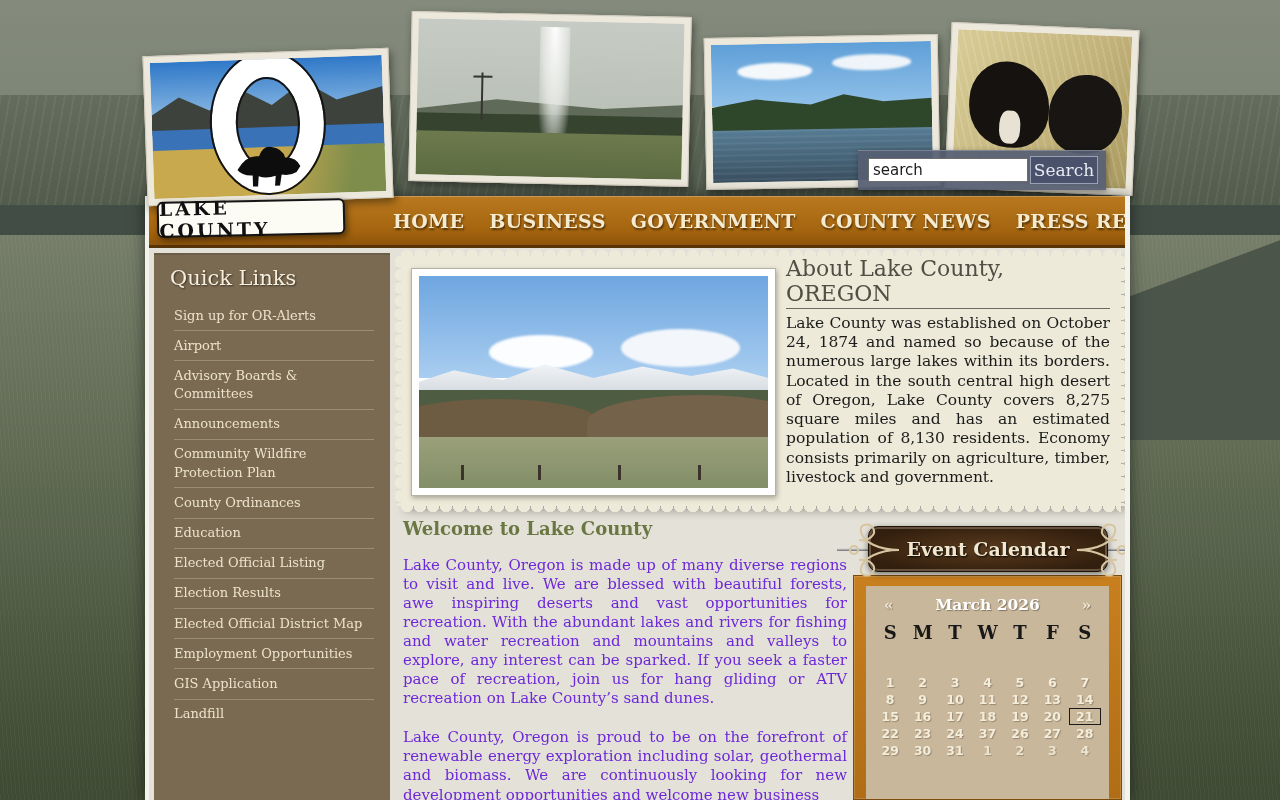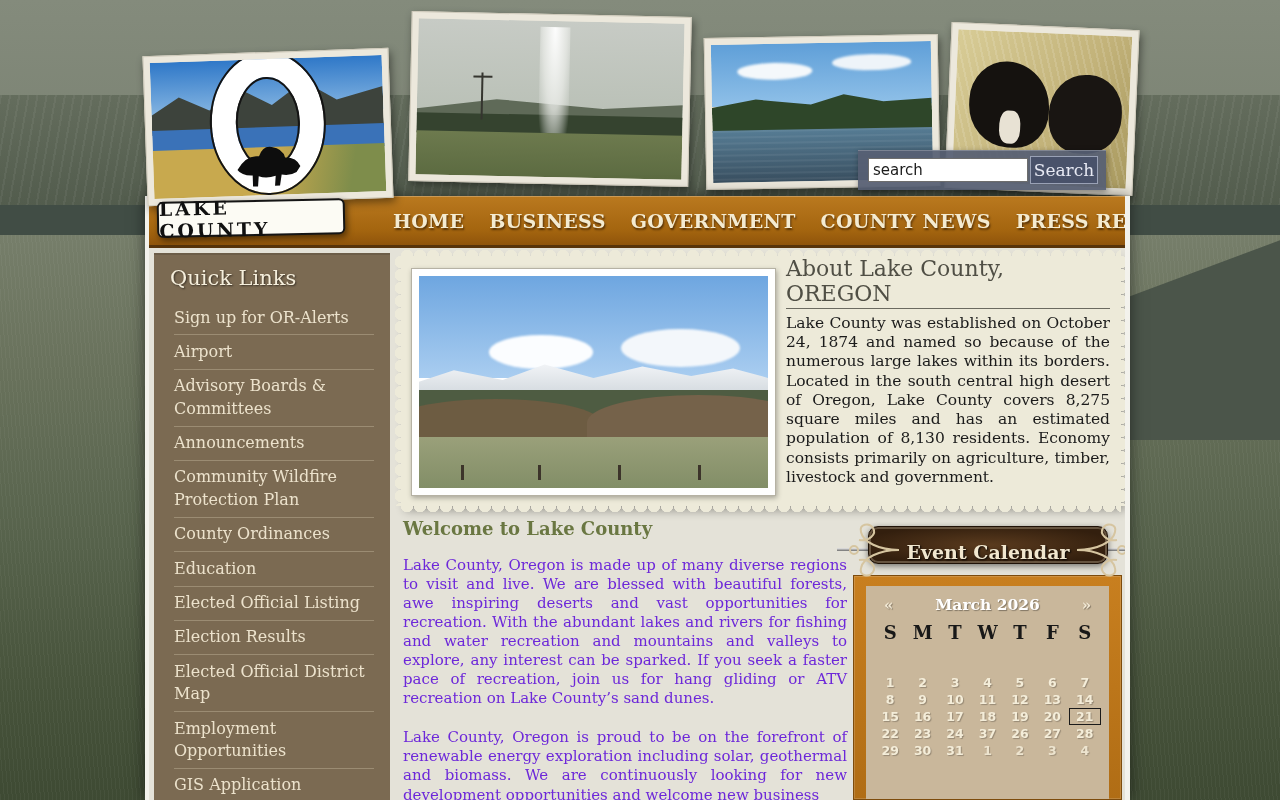--- a/index.html
+++ b/index.html
@@ -84,21 +84,21 @@
                 background:#fcfbf4; border:2px solid #151515; border-radius:6px; transform:rotate(-1.2deg);
                 display:flex; align-items:center; justify-content:center; box-shadow:2px 3px 6px rgba(0,0,0,.5);
                 font-size:19px; font-weight:bold; letter-spacing:3px; color:#101010; cursor:pointer; }
 
   
   .sidebar { position:absolute; left:5px; top:57px; width:236px; bottom:0; background:#7b6a52;
              box-shadow:inset 0 2px 0 rgba(0,0,0,.12); overflow:hidden; }
   .sidebar h2 { padding:13px 16px 6px; font-size:21px; color:#f6efdc; font-weight:normal;
                 text-shadow:1px 1px 2px rgba(0,0,0,.55); }
   .sidebar ul { list-style:none; margin:5px 16px 0 20px; }
-  .sidebar li { padding:5.5px 0; font-size:16px; line-height:1.4; color:#ece2cc;
+  .sidebar li { padding:5.5px 0; font-size:13px; line-height:1.4; color:#ece2cc;
                 border-top:1px solid #9b8c73; cursor:pointer; }
   .sidebar li:first-child { border-top:none; }
 
   
   .stamp { position:absolute; left:252px; top:60px; width:720px; height:250px; background:#edead9;
            box-shadow:4px 5px 9px rgba(0,0,0,.32); }
   .sc { position:absolute; }
   .sc-t { top:-7px; left:0; right:0; height:7px;
           background:radial-gradient(circle at 6px 7px, #edead9 6px, transparent 6.5px) repeat-x; background-size:13px 7px; }
   .sc-b { bottom:-7px; left:0; right:0; height:7px;
@@ -127,25 +127,25 @@
   .stamp-text p { font-size:15.5px; line-height:1.24; text-align:justify; color:#1b1b1b; }
 
   
   .welcome { position:absolute; left:254px; top:322px; width:444px; }
   .welcome h3 { font-size:18px; color:#6a7742; margin-bottom:17px; }
   .welcome p  { font-size:15px; line-height:1.27; text-align:justify; color:#6d28d9; margin-bottom:20px; }
 
   
   .cal-rod { position:absolute; left:688px; top:352px; width:296px; height:3px; z-index:1;
              background:linear-gradient(#ececec,#6e6e6e); }
-  .cal-band { position:absolute; left:719px; top:330px; width:240px; height:38px; z-index:2;
+  .cal-band { position:absolute; left:719px; top:330px; width:240px; height:46px; z-index:2;
               background:radial-gradient(ellipse at center, #5a3b1e, #331f0e 78%);
               border:1px solid #1f1207; border-radius:10px;
               box-shadow:0 2px 6px rgba(0,0,0,.5), inset 0 0 0 2px rgba(235,220,190,.28);
-              display:flex; align-items:flex-end; justify-content:center;
+              display:flex; align-items:center; justify-content:center;
               color:#f1e7cf; font-size:19px; font-weight:bold; text-shadow:1px 1px 2px #000; }
   .flourish { position:absolute; top:-6px; }
   .flourish.left  { left:-22px; }
   .flourish.right { right:-22px; transform:scaleX(-1); }
 
   .cal-panel { position:absolute; left:704px; top:379px; width:269px; bottom:0;
                background:linear-gradient(#c87f1f,#b06d15); border:1px solid #7d4c0d;
                box-shadow:inset 0 0 0 1px rgba(255,255,255,.16); }
   .cal-box { margin:10px 12px 0; height:calc(100% - 10px); background:#c9b79b; padding:7px 8px 0; }
   .cal-month { display:flex; justify-content:space-between; align-items:center; padding:2px 10px;

